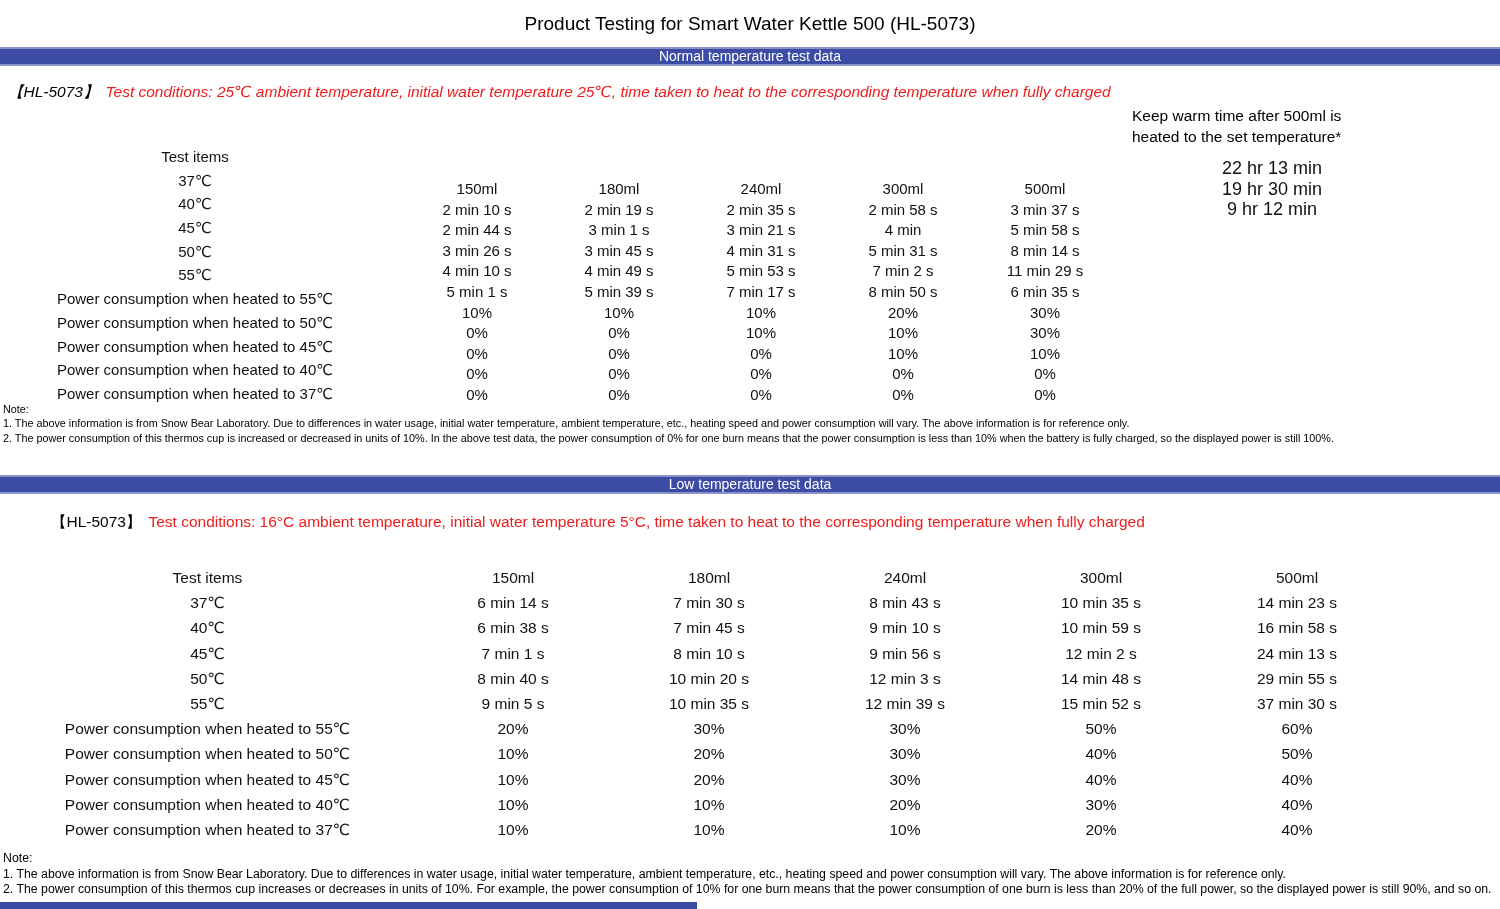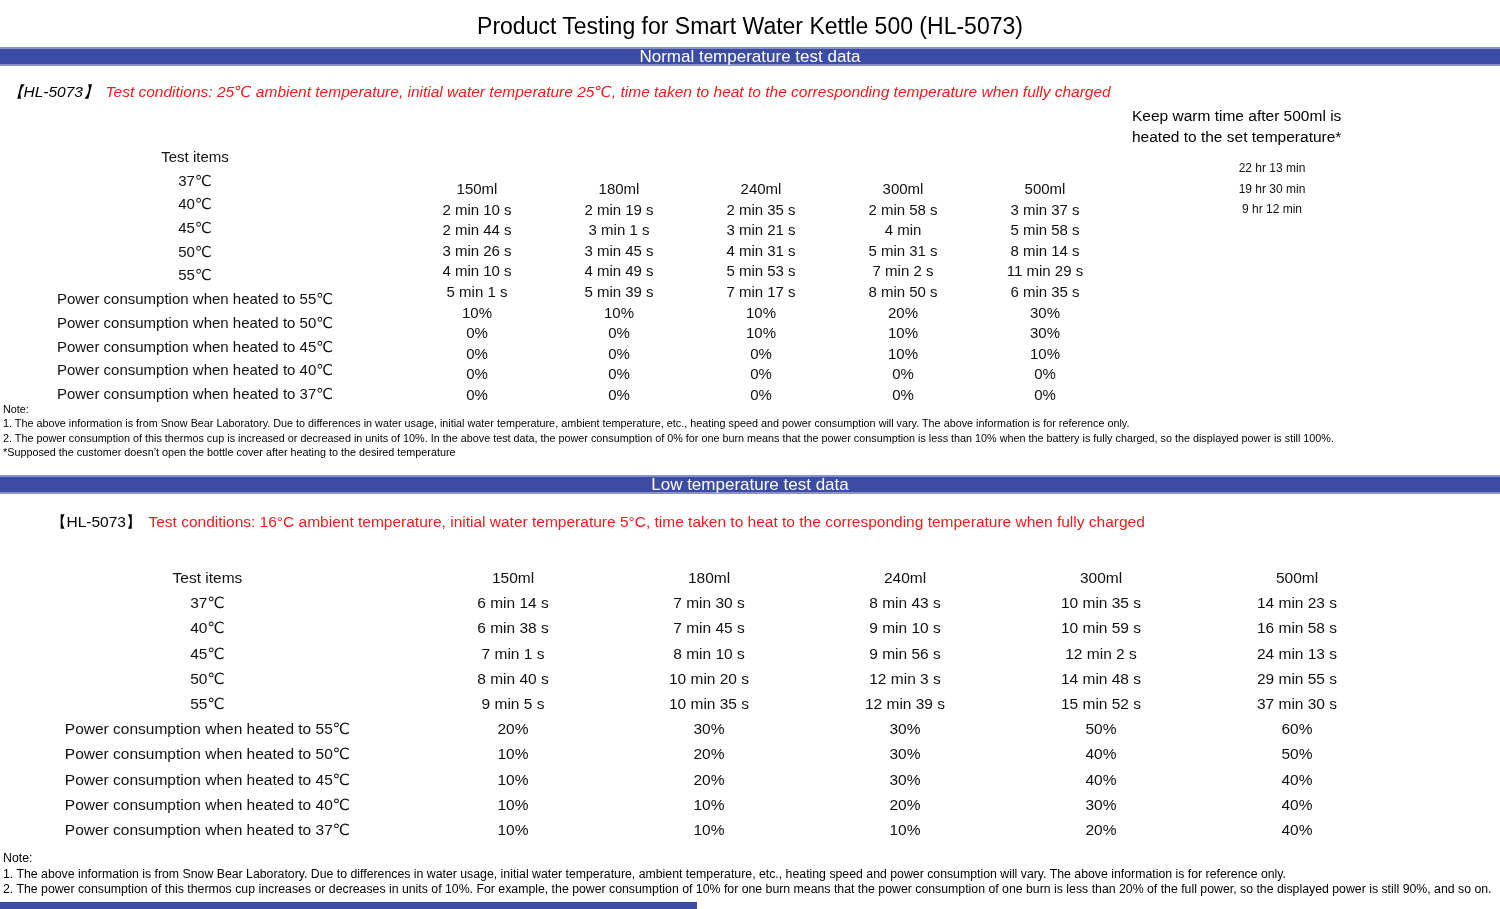--- a/index.html
+++ b/index.html
@@ -1,24 +1,24 @@
 <!DOCTYPE html>
 <html><head>
 <meta charset="utf-8">
 <style>
   html,body{margin:0;padding:0;background:#fff;}
   .page{position:relative;width:1500px;height:909px;background:#ffffff;overflow:hidden;
         font-family:"Liberation Sans","DejaVu Sans",sans-serif;color:#111;}
 
   .title{position:absolute;top:13px;left:0;width:100%;text-align:center;
-         font-size:23px;color:#000;}
+         font-size:19px;color:#000;}
 
   .banner{position:absolute;left:0;width:100%;box-sizing:border-box;height:19px;
           background:#3c4ba3;border-top:2px solid #8a92c9;border-bottom:2px solid #8a92c9;
-          text-align:center;color:#fff;font-size:17px;line-height:15px;}
+          text-align:center;color:#fff;font-size:14px;line-height:15px;}
   .banner1{top:47px;}
   .banner2{top:475px;}
 
   .cond{position:absolute;left:8px;font-size:15.5px;white-space:nowrap;}
   .cond1{top:82px;font-style:italic;}
   .cond2{top:512px;margin-left:43px;}
   .model{color:#000;}
   .red{color:#ee1c1c;margin-left:7px;}
 
   .ttable{position:absolute;left:0;display:flex;align-items:flex-end;}
@@ -33,21 +33,21 @@
   .t1 .data{width:142px;}
   .t1 .data .cell{height:20.6px;line-height:20.6px;font-size:15px;}
 
   .t2 .labels{width:415px;}
   .t2 .data{width:196px;}
   .t2 .cell{height:25.2px;line-height:25.2px;font-size:15.5px;}
 
   .kw{position:absolute;left:1132px;top:105px;width:280px;}
   .kw-head{font-size:15.5px;line-height:21px;color:#000;}
   .kw-vals{margin-top:11px;}
-  .kw-cell{height:20.7px;line-height:20.7px;text-align:center;font-size:12px;white-space:nowrap;}
+  .kw-cell{height:20.7px;line-height:20.7px;text-align:center;font-size:18px;white-space:nowrap;}
 
   .notes{position:absolute;left:3px;color:#000;}
   .notes .note-line{white-space:nowrap;}
   .notes1{top:402px;font-size:10.8px;}
   .notes1 .note-line{line-height:14.3px;}
   .notes2{top:851px;font-size:12.3px;}
   .notes2 .note-line{line-height:15.6px;}
 
   .bottom-strip{position:absolute;left:0;top:902px;width:697px;height:7px;background:#3c4ba3;}
 </style>
@@ -156,21 +156,20 @@
         <div class="kw-cell">22 hr 13 min</div>
         <div class="kw-cell">19 hr 30 min</div>
         <div class="kw-cell">9 hr 12 min</div>
       </div>
   </div>
 
   <div class="notes notes1">
       <div class="note-line">Note:</div>
       <div class="note-line">1. The above information is from Snow Bear Laboratory. Due to differences in water usage, initial water temperature, ambient temperature, etc., heating speed and power consumption will vary. The above information is for reference only.</div>
       <div class="note-line">2. The power consumption of this thermos cup is increased or decreased in units of 10%. In the above test data, the power consumption of 0% for one burn means that the power consumption is less than 10% when the battery is fully charged, so the displayed power is still 100%.</div>
-      <div class="note-line">*Supposed the customer doesn’t open the bottle cover after heating to the desired temperature</div>
     </div>
 
   <div class="banner banner2">
     <span>Low temperature test data</span>
   </div>
 
   <div class="cond cond2">
     <span class="model">【HL-5073】</span><span class="red">Test conditions: 16°C ambient temperature, initial water temperature 5°C, time taken to heat to the corresponding temperature when fully charged</span>
   </div>
 

